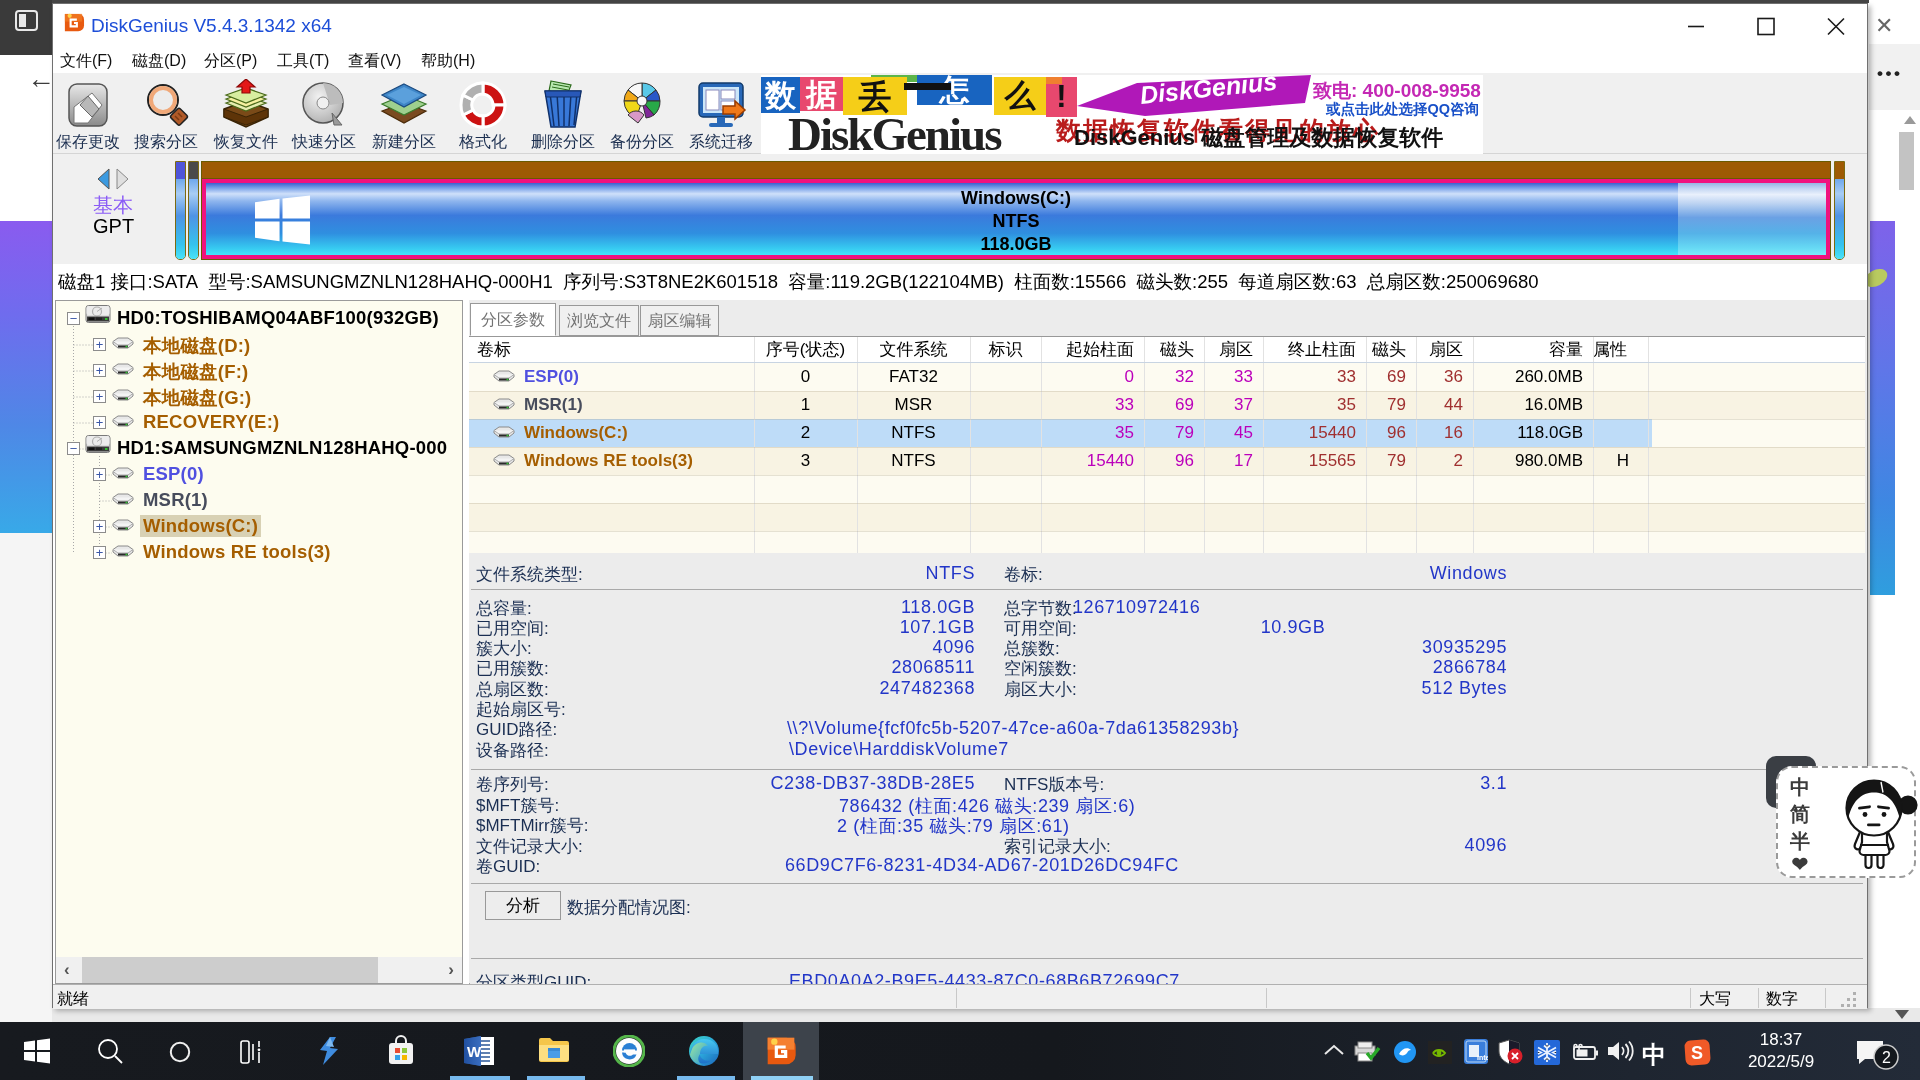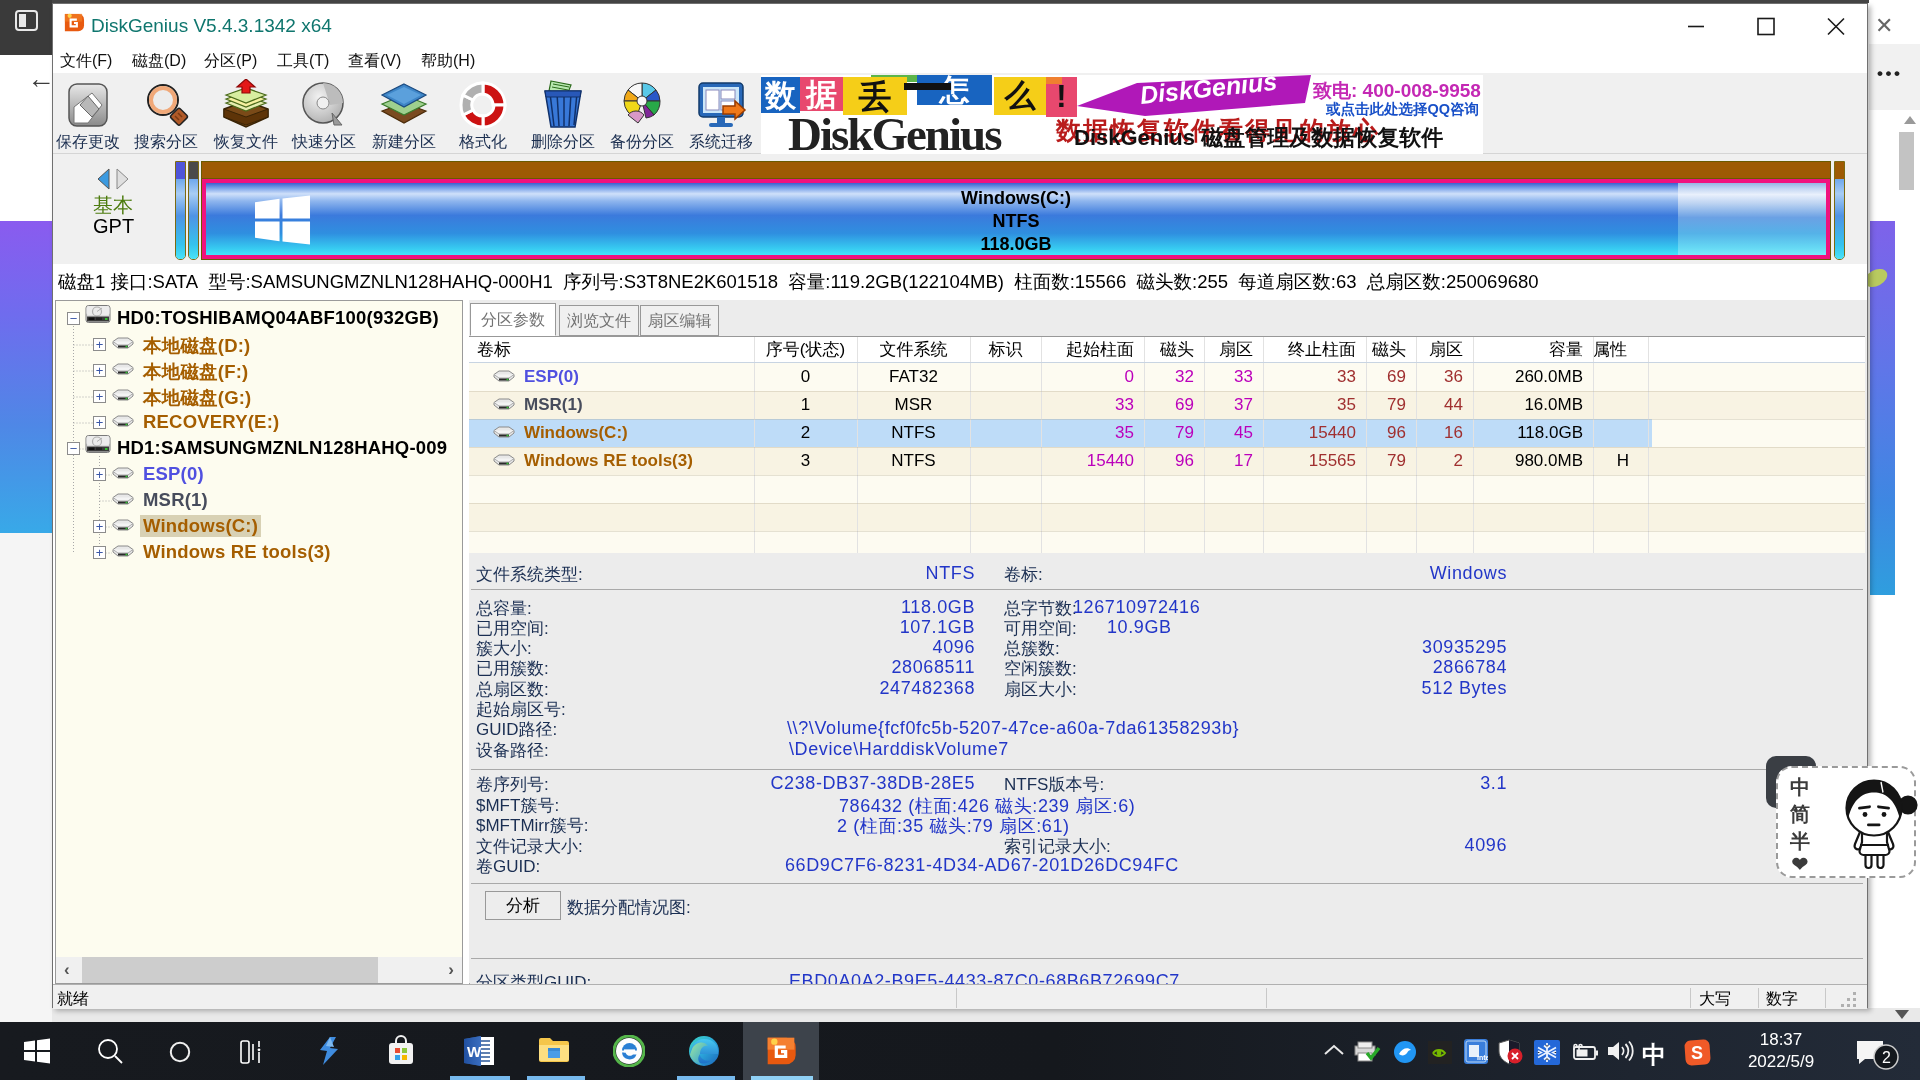--- a/index.html
+++ b/index.html
@@ -25,37 +25,37 @@
   background:linear-gradient(180deg,#7e62ea 0%,#5f76e8 40%,#3e87e2 75%,#2f9ede 100%); }
 #bgright-blob { left:1864px; top:270px; width:24px; height:16px; background:#b9ca60; border-radius:50%; transform:rotate(-28deg); }
 #bgbottom-strip { left:52px; top:1008px; width:1868px; height:14px; background:#e9e9e9; }
 
 
 #win { left:52px; top:3px; width:1816px; height:1005px; background:#ffffff;
   border:1px solid #707070; box-shadow:3px 3px 5px rgba(0,0,0,0.28); }
 
 #titlebar { left:0; top:0; width:100%; height:45px; background:#fff; }
 #dg-ico { left:9px; top:7px; width:23px; height:23px; }
-#title-text { left:38px; top:11px; font-size:19px; color:#0f766e;text-align:right; }
+#title-text { left:38px; top:11px; font-size:19px; color:#1d4ed8;text-align:right; }
 .caption-btn { top:0px; width:52px; height:45px; color:#1a1a1a; }
 
 #menubar { left:0; top:45px; width:100%; height:24px; background:#fff; font-size:16px; color:#111; }
 #menubar span { position:absolute; top:2px; }
 
 #toolbar { left:0; top:69px; width:100%; height:81px; background:#f0f0f0; border-bottom:1px solid #d5d5d5; }
 .tbtn { position:absolute; top:6px; width:76px; text-align:center; }
 .tbtn svg { display:block; margin:0 auto; }
 .tbtn .lbl { font-size:16px; color:#1c2f50; margin-top:1px; white-space:nowrap; }
 
 #ad { left:708px; top:2px; width:722px; height:79px; background:#fff; overflow:hidden; }
 
 
 #diskband { left:0; top:150px; width:100%; height:110px; background:#f0f0f0; }
 #navarrows { left:40px; top:13px; width:40px; height:24px; }
-#lbl-jiben { left:40px; top:38px; width:40px; text-align:center; font-size:20px; color:#4d7c0f; }
+#lbl-jiben { left:40px; top:38px; width:40px; text-align:center; font-size:20px; color:#8b5cf6; }
 #lbl-gpt { left:40px; top:61px; width:40px; text-align:center; font-size:20px; color:#000; }
 .minibar { position:absolute; top:7px; width:11px; height:99px; border:1px solid #7d6a10; border-radius:0 0 5px 5px; overflow:hidden; }
 .minibar .top { width:100%; height:17px; }
 .minibar .body { width:100%; height:82px; background:linear-gradient(180deg,#6fa8ec 0%,#a8cdf4 18%,#4f93e4 45%,#35c3ee 80%,#4ae8fa 100%); }
 #diskrect { left:148px; top:7px; width:1630px; height:99px; border:1px solid #6b5a00; }
 #diskrect .brown { width:100%; height:17px; background:#9e5a04; border-bottom:1px solid #6b5a00; }
 #diskrect .part { position:relative; width:100%; height:80px; border:4px solid #f0127e;
   background:linear-gradient(180deg,#3c5fd0 0%,#6f9ae6 6%,#cfe0fa 15%,#8fb6ee 25%,#3b7adc 45%,#2f8fe0 70%,#36c8f0 90%,#44e4fa 100%); }
 #diskrect .freepart { position:absolute; right:0px; top:0px; width:148px; height:72px;
   background:linear-gradient(180deg,#97b4e4 0%,#c4d7f3 8%,#e9f0fc 16%,#bed4f2 28%,#6ba1e4 48%,#55b2e8 70%,#66d9f4 90%,#7ceafa 100%); }
@@ -357,21 +357,21 @@
           <path d="M17.5 44 H 37 M17.5 70 H 37 M17.5 96 H 37 M17.5 122 H 37 M17.5 148 H 30"></path>
           <path d="M43.5 155 V 252"></path>
           <path d="M43.5 174 H 56 M43.5 200 H 56 M43.5 226 H 56 M43.5 252 H 56"></path>
         </g>
       </svg>
       <div class="trow" style="left:61px;top:6px;color:#000">HD0:TOSHIBAMQ04ABF100(932GB)</div>
       <div class="trow" style="left:87px;top:32px;color:#a55e00">本地磁盘(D:)</div>
       <div class="trow" style="left:87px;top:58px;color:#a55e00">本地磁盘(F:)</div>
       <div class="trow" style="left:87px;top:84px;color:#a55e00">本地磁盘(G:)</div>
       <div class="trow" style="left:87px;top:110px;color:#a55e00">RECOVERY(E:)</div>
-      <div class="trow" style="left:61px;top:136px;color:#000">HD1:SAMSUNGMZNLN128HAHQ-009</div>
+      <div class="trow" style="left:61px;top:136px;color:#000">HD1:SAMSUNGMZNLN128HAHQ-000</div>
       <div class="trow" style="left:87px;top:162px;color:#5050e0">ESP(0)</div>
       <div class="trow" style="left:87px;top:188px;color:#474c5c">MSR(1)</div>
       <div class="trow" style="left:87px;top:214px;color:#a55e00;background:#d8d1b4;padding:0 3px;margin-left:-3px">Windows(C:)</div>
       <div class="trow" style="left:87px;top:240px;color:#a55e00">Windows RE tools(3)</div>
       <div class="abs exp2" style="left:11px;top:11px">−</div>
       <div class="abs exp2" style="left:37px;top:37px">+</div>
       <div class="abs exp2" style="left:37px;top:63px">+</div>
       <div class="abs exp2" style="left:37px;top:89px">+</div>
       <div class="abs exp2" style="left:37px;top:115px">+</div>
       <div class="abs exp2" style="left:11px;top:141px">−</div>
@@ -524,21 +524,21 @@
         <div class="dlabel" style="left:535px;top:10px">卷标:</div>
           <div class="dvalue" style="left:638px;top:10px;width:400px;text-align:right">Windows</div>
         <div class="dsep" style="top:36px"></div>
         <div class="dlabel" style="left:7px;top:44px">总容量:</div>
           <div class="dvalue" style="left:106px;top:44px;width:400px;text-align:right">118.0GB</div>
         <div class="dlabel" style="left:535px;top:44px">总字节数:</div>
           <div class="dvalue" style="left:604px;top:44px;width:400px;text-align:left">126710972416</div>
         <div class="dlabel" style="left:7px;top:64px">已用空间:</div>
           <div class="dvalue" style="left:106px;top:64px;width:400px;text-align:right">107.1GB</div>
         <div class="dlabel" style="left:535px;top:64px">可用空间:</div>
-          <div class="dvalue" style="left:638px;top:64px;width:400px;text-align:left">10.9GB</div>
+          <div class="dvalue" style="left:624px;top:64px;width:400px;text-align:center">10.9GB</div>
         <div class="dlabel" style="left:7px;top:84px">簇大小:</div>
           <div class="dvalue" style="left:106px;top:84px;width:400px;text-align:right">4096</div>
         <div class="dlabel" style="left:535px;top:84px">总簇数:</div>
           <div class="dvalue" style="left:638px;top:84px;width:400px;text-align:right">30935295</div>
         <div class="dlabel" style="left:7px;top:104px">已用簇数:</div>
           <div class="dvalue" style="left:106px;top:104px;width:400px;text-align:right">28068511</div>
         <div class="dlabel" style="left:535px;top:104px">空闲簇数:</div>
           <div class="dvalue" style="left:638px;top:104px;width:400px;text-align:right">2866784</div>
         <div class="dlabel" style="left:7px;top:125px">总扇区数:</div>
           <div class="dvalue" style="left:106px;top:125px;width:400px;text-align:right">247482368</div>

